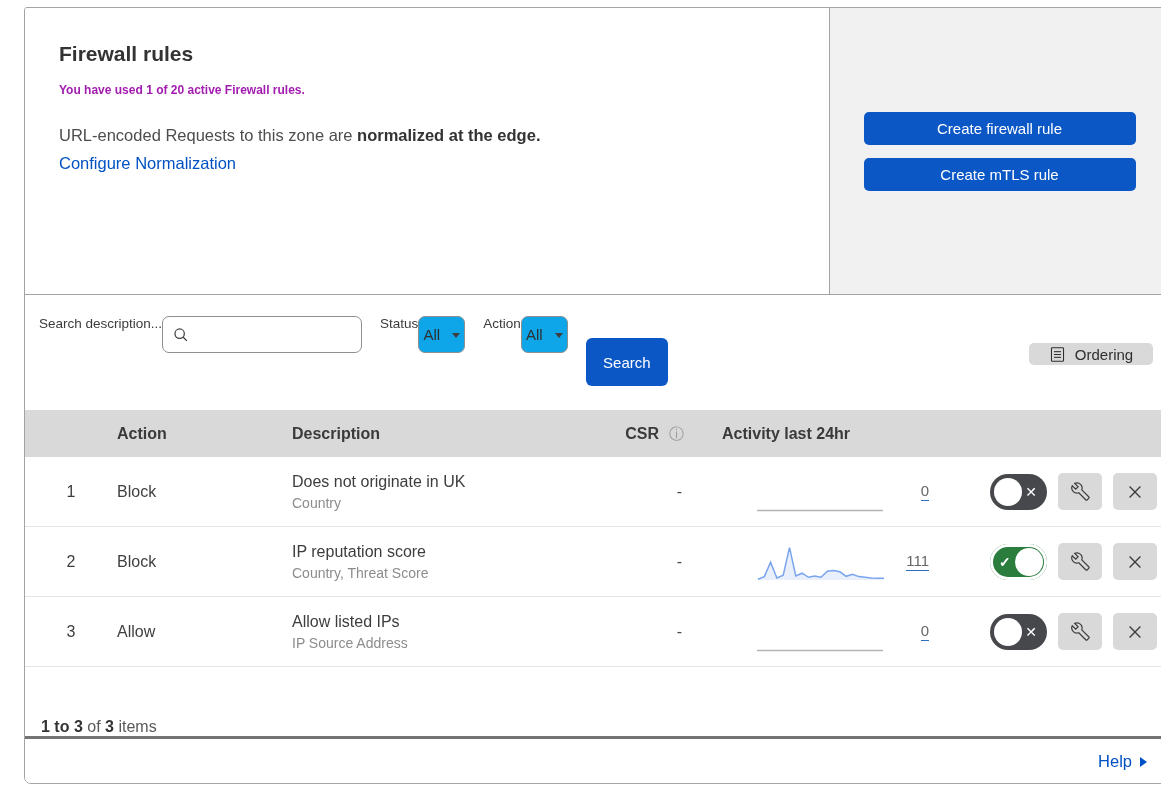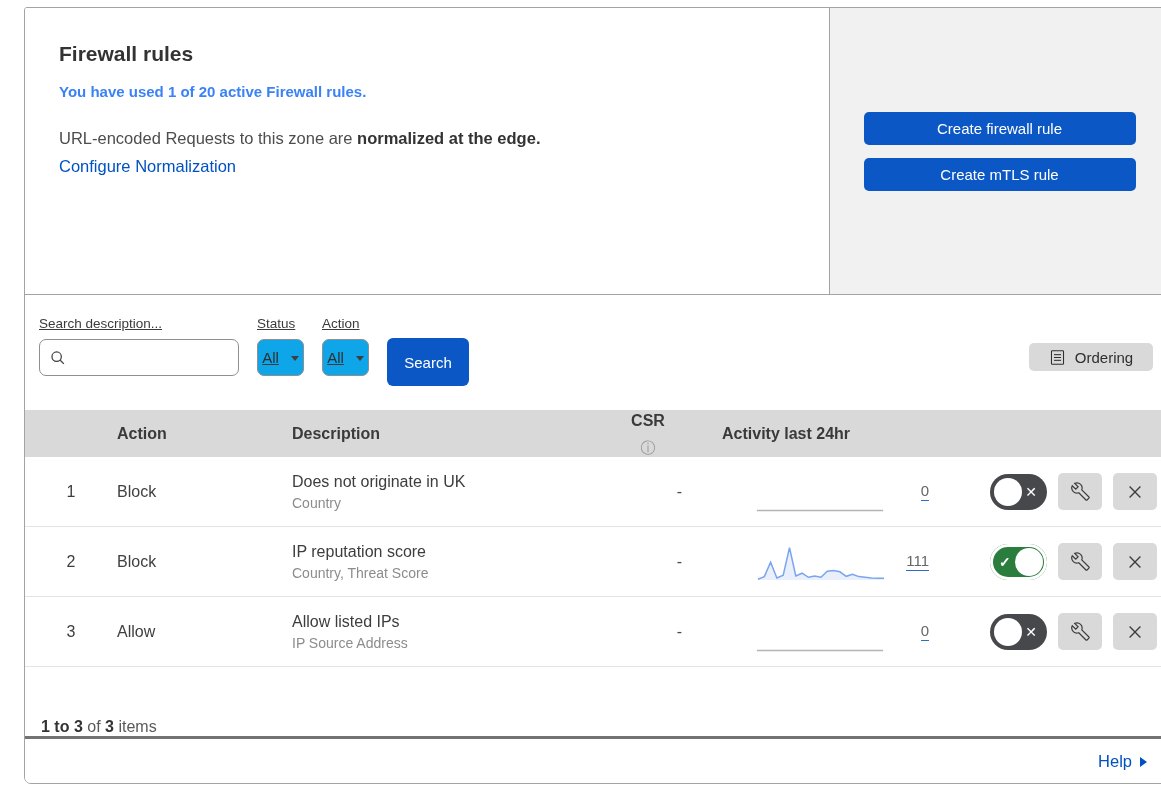--- a/index.html
+++ b/index.html
@@ -17,38 +17,38 @@
   
   .top { display:flex; height:287px; flex:0 0 auto; border-bottom:1px solid #a3a3a3; }
   .top-left { width:805px; border-right:1px solid #a3a3a3; padding:34px 40px 0 34px; background:#fff; }
   .top-right { flex:1; background:#f1f1f1; display:flex; flex-direction:column; align-items:center; justify-content:center; gap:13px; }
   .btn-primary {
     width:272px; height:33px; background:#0c57c6; color:#fff; border:none;
     border-radius:5px; font-size:15px; font-family:inherit; cursor:pointer;
   }
   .page-title { font-size:21px; font-weight:700; color:#333; margin:0 0 17px 0; }
   .desc { font-size:16.5px; line-height:1.62; color:#4d4d4d; max-width:715px; margin:0 0 29px 0; }
-  .usage { font-size:15px; font-weight:700; color:#3b82f6; margin:16px 0 29px 0; }
+  .usage { font-size:12px; font-weight:700; color:#a21caf; margin:16px 0 29px 0; }
   .norm { font-size:16.5px; color:#4d4d4d; margin:0 0 9px 0; }
   .norm b { color:#333; }
   .cfg-link { color:#0051c3; font-size:16.5px; cursor:pointer; }
   
   .filterbar { height:115px; flex:0 0 auto; padding:21px 16px 0 14px; display:flex; align-items:flex-start; background:#fff; }
-  .f-col { display:flex; flex-direction:column; margin-right:18px;text-decoration:underline; }
+  .f-col { display:flex; flex-direction:row; margin-right:18px; }
   .f-label { font-size:13.5px; color:#3b3b3b; margin-bottom:8px; }
   .search-box { width:200px; height:37px; border:1px solid #8f8f8f; border-radius:7px; display:flex; align-items:center; padding:0 9px; background:#fff; }
   .search-box input { border:none; outline:none; flex:1; min-width:0; font-size:15px; font-family:inherit; background:transparent; }
   .dropdown { width:47px; height:37px; border:1px solid #8f8f8f; border-radius:7px; display:flex; align-items:center; justify-content:center; gap:12px; font-size:15px; color:#2f2f2f; background:#0ea5e9; cursor:pointer; }
   .dd-arrow { width:0; height:0; border-left:4.5px solid transparent; border-right:4.5px solid transparent; border-top:5.5px solid #3f3f3f; margin-top:1px; }
   .btn-search { margin-top:22px; width:82px; height:48px; background:#0c57c6; color:#fff; border:none; border-radius:6px; font-size:15px; font-family:inherit; cursor:pointer; }
-  .btn-ordering { margin-left:auto; margin-top:27px; width:124px; height:28px; background:#d9d9d9; border:none; border-radius:5px; font-size:15px; color:#2f2f2f; font-family:inherit; display:flex; align-items:center; justify-content:center; gap:9px; cursor:pointer; }
+  .btn-ordering { margin-left:auto; margin-top:27px; width:124px; height:22px; background:#d9d9d9; border:none; border-radius:5px; font-size:15px; color:#2f2f2f; font-family:inherit; display:flex; align-items:center; justify-content:center; gap:9px; cursor:pointer; }
   
   .grid-cols { display:grid; grid-template-columns:92px 175px 320px 72px 245px 1fr; align-items:center; }
   .thead { height:47px; flex:0 0 auto; background:#d9d9d9; font-weight:700; font-size:16px; color:#3a3a3a; }
-  .h-csr { display:flex; align-items:center; justify-content:flex-end; gap:10px;flex-direction:column; }
+  .h-csr { display:flex; align-items:center; justify-content:flex-end; gap:10px; }
   .info-glyph { font-size:15px; color:#9a9a9a; font-weight:400; line-height:1; }
   .h-activity { padding-left:38px; }
   .trow { height:70px; flex:0 0 auto; border-bottom:1px solid #e4e4e4; font-size:16px; color:#404040; background:#fff; }
   .c-idx { text-align:center; color:#3d3d3d; }
   .d-main { font-size:16px; color:#3d3d3d; margin-bottom:4px; }
   .d-sub { font-size:14px; color:#8c8c8c; }
   .c-csr { text-align:right; color:#4a4a4a; padding-right:2px; }
   .c-activity { display:flex; align-items:center; padding-left:72px; }
   .spark { flex:0 0 auto; }
   .count-link { margin-left:auto; font-size:15px; color:#666; text-decoration:none; border-bottom:1.5px solid #2e6bc4; line-height:1.2; cursor:pointer; }

